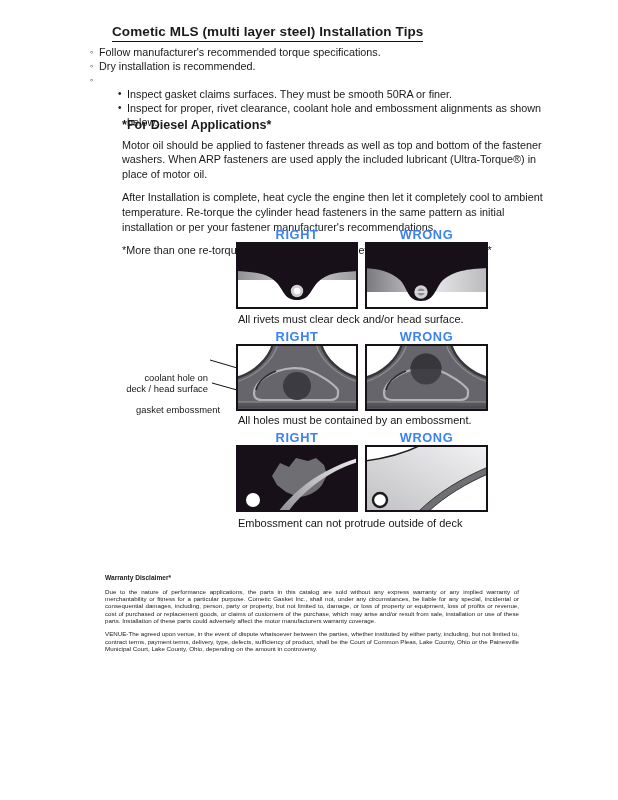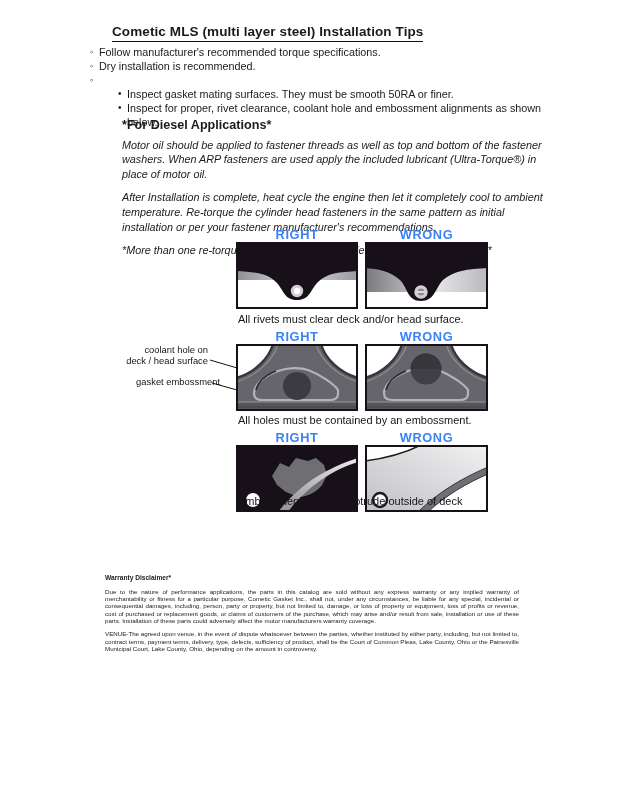--- a/index.html
+++ b/index.html
@@ -15,26 +15,26 @@
   }
   
   .tips{position:absolute;left:90px;top:45px;font-size:10.8px;line-height:14px;width:470px;}
   .tip{display:flex;}
   .tip .marker{width:9px;flex:0 0 9px;font-size:9px;line-height:14px;}
   .tip.sub{margin-left:28px;}
   .tip.sub .marker{font-size:10px;}
   
   .diesel{position:absolute;left:122px;top:118px;width:424px;font-size:10.8px;line-height:14.6px;}
   .diesel h2{font-size:12.6px;font-weight:bold;margin:0 0 5px 0;}
-  .diesel p{margin:0 0 9px 0;font-style:italic;}
+  .diesel p{margin:0 0 9px 0;}
   
   .dg-label{position:absolute;width:122px;text-align:center;font-size:12.8px;font-weight:bold;letter-spacing:0.6px;color:#3b82f6;}
   .dg-box{position:absolute;width:122px;height:67px;}
   .dg-caption{position:absolute;left:238px;font-size:11px;line-height:13px;color:#161616;text-align:right;}
-  .callout{position:absolute;width:112px;text-align:right;font-size:9.4px;line-height:10.5px;color:#161616;}
+  .callout{position:absolute;width:112px;text-align:right;font-size:9.4px;line-height:10.5px;color:#161616;margin-top:28px;}
   .callout-lines{position:absolute;left:205px;top:352px;pointer-events:none;}
   
   .warranty{position:absolute;left:105px;top:574px;width:414px;font-size:6.2px;line-height:7.15px;color:#222;}
   .warranty h3{font-size:6.6px;font-weight:bold;margin:0 0 7px 0;}
   .warranty p{margin:0 0 6.5px 0;text-align:justify;}
   .warranty p.tight{margin:0;}
   
   .footer-code{position:absolute;left:388px;top:760px;font-size:12px;letter-spacing:0.3px;color:#c2410c;}
 </style>
 </head>
@@ -51,21 +51,21 @@
     </div>
     <div class="tip">
       <span class="marker">◦</span>
       <span>Dry installation is recommended.</span>
     </div>
     <div class="tip">
       <span class="marker">◦</span>
     </div>
     <div class="tip sub">
       <span class="marker">•</span>
-      <span>Inspect gasket mating surfaces.  They must be smooth 50RA or finer.</span>
+      <span>Inspect gasket claims surfaces.  They must be smooth 50RA or finer.</span>
     </div>
     <div class="tip sub">
       <span class="marker">•</span>
       <span>Inspect for proper, rivet clearance, coolant hole and embossment alignments as shown below.</span>
     </div>
   </div>
 
   <div class="diesel">
     <h2>*For Diesel Applications*</h2>
     <p>Motor oil should be applied to fastener threads as well as top and bottom of the fastener washers. When ARP fasteners are used apply the included lubricant (Ultra-Torque®) in place of motor oil.</p>
@@ -194,21 +194,21 @@
         </linearGradient>
       </defs>
       <rect x="0" y="0" width="123" height="67" fill="#ffffff"></rect>
       <path d="M0,16 C22,13 42,7 56,0 L123,0 L123,25 C98,36 73,50 54,67 L0,67 Z" fill="url(#r3b)"></path>
       <path d="M0,16 C22,13 42,7 56,0" fill="none" stroke="#1c1c1f" stroke-width="1.4"></path>
       <path d="M123,22 C97,33 72,48 53,67 L63,67 C80,51 102,38 123,29 Z" fill="#6f6f74" stroke="#1c1c1f" stroke-width="0.8"></path>
       <circle cx="15" cy="55" r="7" fill="#ffffff" stroke="#1c1c1f" stroke-width="2.4"></circle>
       <rect x="1" y="1" width="121" height="65" fill="none" stroke="#171019" stroke-width="2"></rect>
     </svg>
   </div>
-  <div class="dg-caption" style="top:495px;">
+  <div class="dg-caption" style="top:517px;">
     <div>Embossment can not protrude outside of deck</div>
   </div>
 
   <div class="warranty">
     <h3>Warranty Disclaimer*</h3>
     <p>Due to the nature of performance applications, the parts in this catalog are sold without any express warranty or any implied warranty of merchantability or fitness for a particular purpose.  Cometic Gasket Inc., shall not, under any circumstances, be liable for any special, incidental or consequential damages, including, person, party or property, but not limited to, damage, or loss of property or equipment, loss of profits or revenue, cost of purchased or replacement goods, or claims of customers of the purchase, which may arise and/or result from sale, installation or use of these parts.  Installation of these parts could adversely affect the motor manufacturers warranty coverage.</p>
     <p class="tight">VENUE-The agreed upon venue, in the event of dispute whatsoever between the parties, whether instituted by either party, including, but not limited to, contract terms, payment terms, delivery, type, defects, sufficiency of product, shall be the Court of Common Pleas, Lake County, Ohio or the Painesville Municipal Court, Lake County, Ohio, depending on the amount in controversy.</p>
     <p>This agreement shall be governed by and construed under the laws of the State of Ohio.</p>
     <p>All prices and terms are subject to change without notice.</p>
     <p>Terms COD- Secured with a completed dealer/jobber application on File, COD-Company check with a current credit card number on file.  Open accounts may be established by well rated firms.  A credit application is available upon request.  Open accounts are due payable Net 30 days from date of invoice.  No statement will be sent.  If an account becomes 60 or more days past due, it is subject to being placed on credit hold.  No orders will be shipped or new orders accepted until past due balance is paid.  If an account becomes 90 or more days past due, it is subject to being placed for collections.  All costs of collection are the responsibility of the customer, including attorney fees, court costs, and other expenses of litigation.</p>

